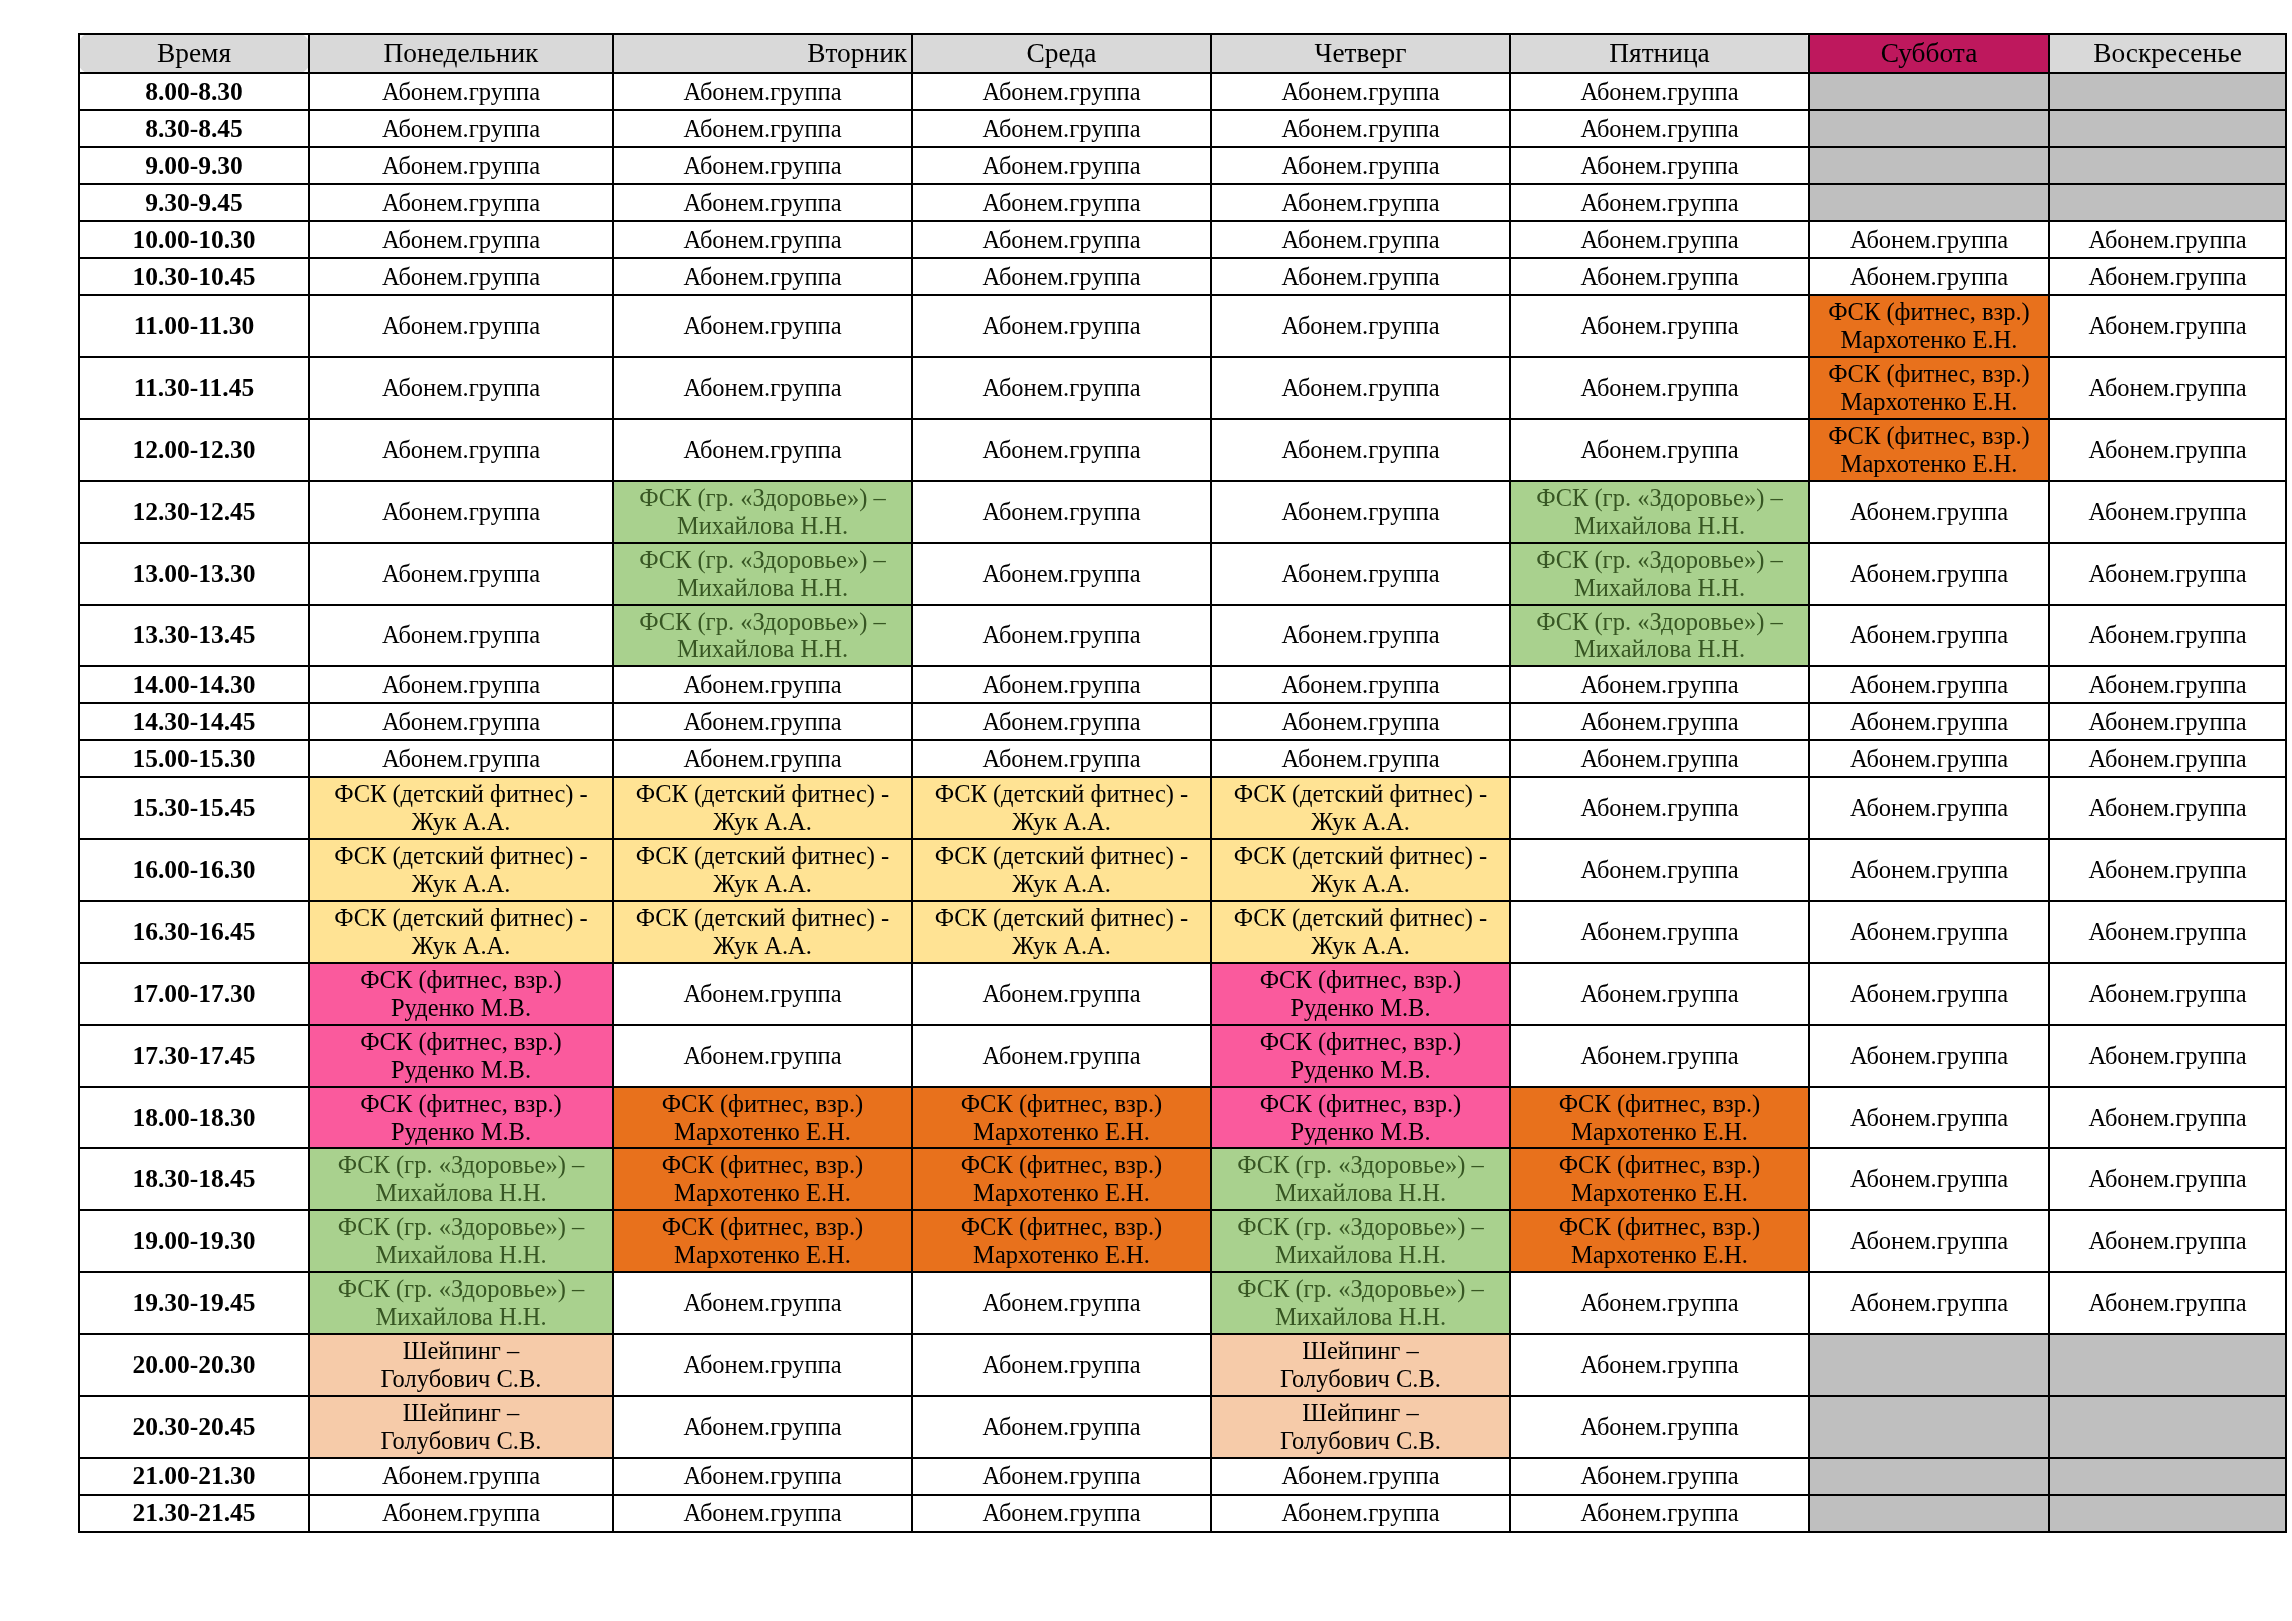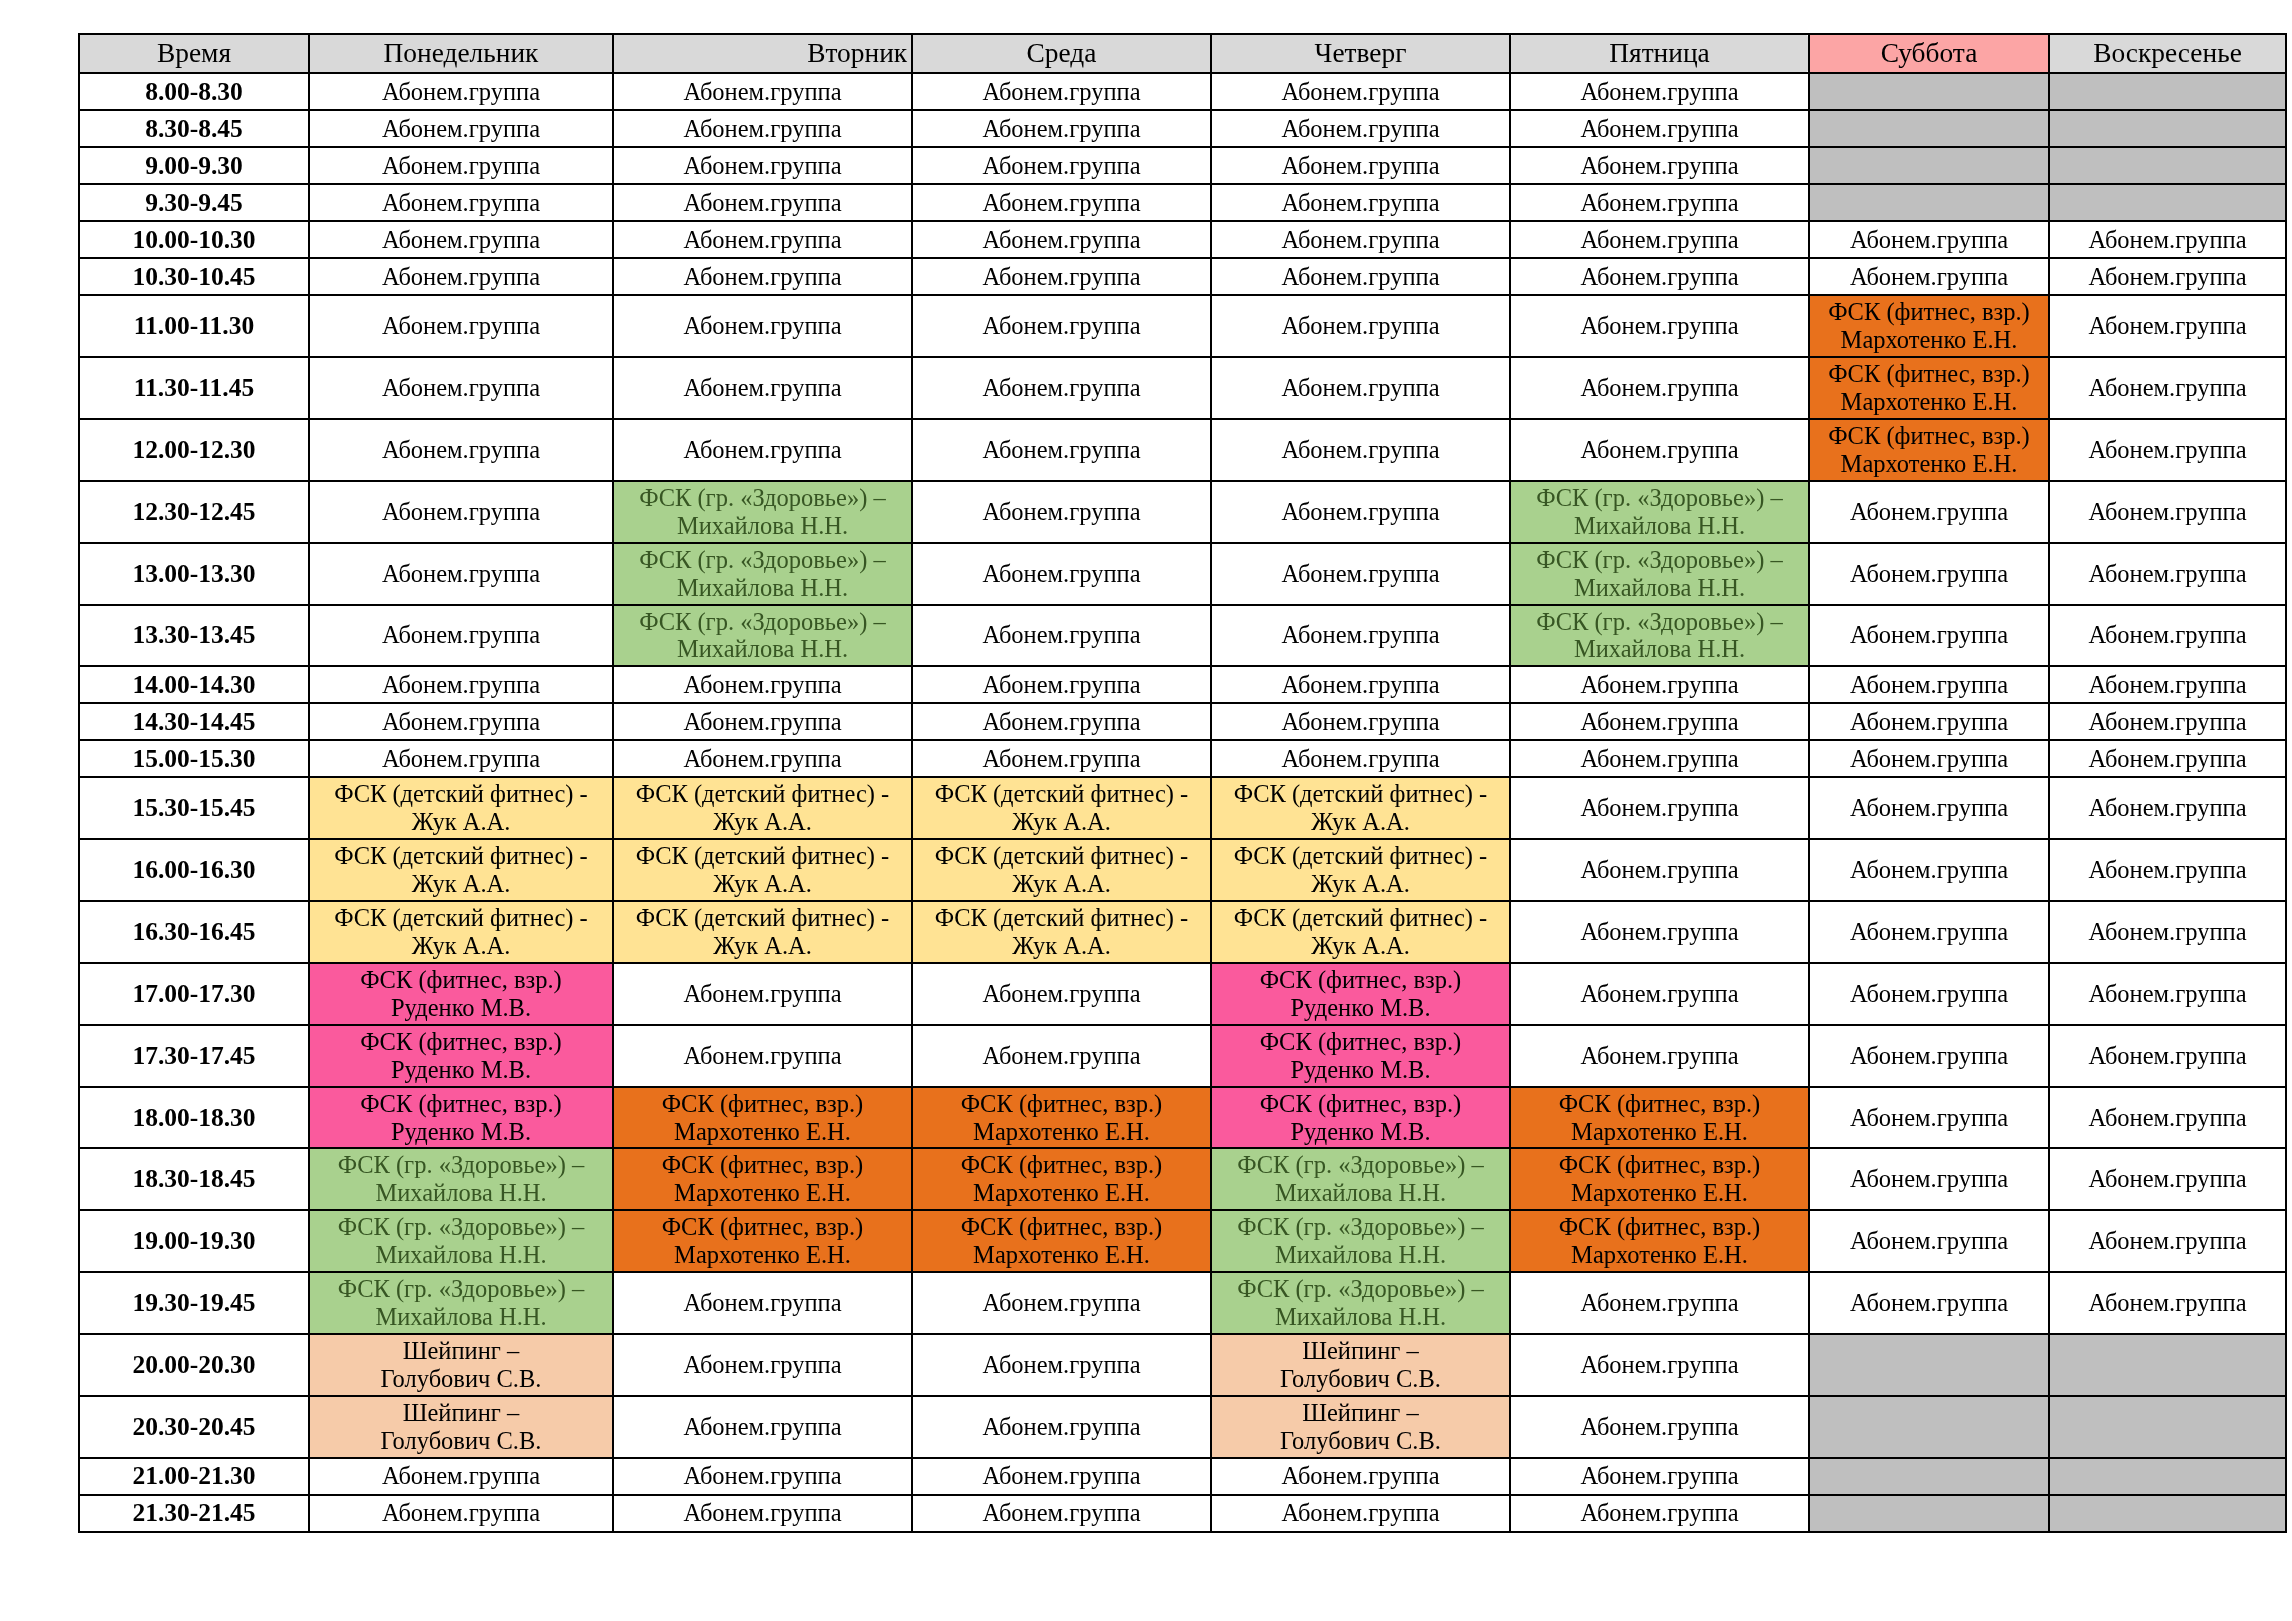--- a/index.html
+++ b/index.html
@@ -38,27 +38,27 @@
         <col style="width: 304px;">
         <col style="width: 299px;">
         <col style="width: 299px;">
         <col style="width: 299px;">
         <col style="width: 299px;">
         <col style="width: 240px;">
         <col style="width: 237px;">
       </colgroup>
     <thead>
       <tr>
-        <th style="background: rgb(217, 217, 217);">Время</th>
+        <th style="background: rgb(217, 217, 217); border-radius: 10px;">Время</th>
         <th style="background: rgb(217, 217, 217);">Понедельник</th>
         <th style="background: rgb(217, 217, 217); text-align: right;">Вторник</th>
         <th style="background: rgb(217, 217, 217);">Среда</th>
         <th style="background: rgb(217, 217, 217);">Четверг</th>
         <th style="background: rgb(217, 217, 217); border-radius: 6px;">Пятница</th>
-        <th style="background: #fca5a5;">Суббота</th>
+        <th style="background: #be185d;">Суббота</th>
         <th style="background: rgb(217, 217, 217);">Воскресенье</th>
       </tr>
     </thead>
     <tbody>
         <tr class="sched-row">
           <td class="time-cell">8.00-8.30</td>
           <td class="cell" style="background: rgb(255, 255, 255); color: rgb(0, 0, 0);">
             <div>Абонем.группа</div>
           </td>
           <td class="cell" style="background: rgb(255, 255, 255); color: rgb(0, 0, 0);">

